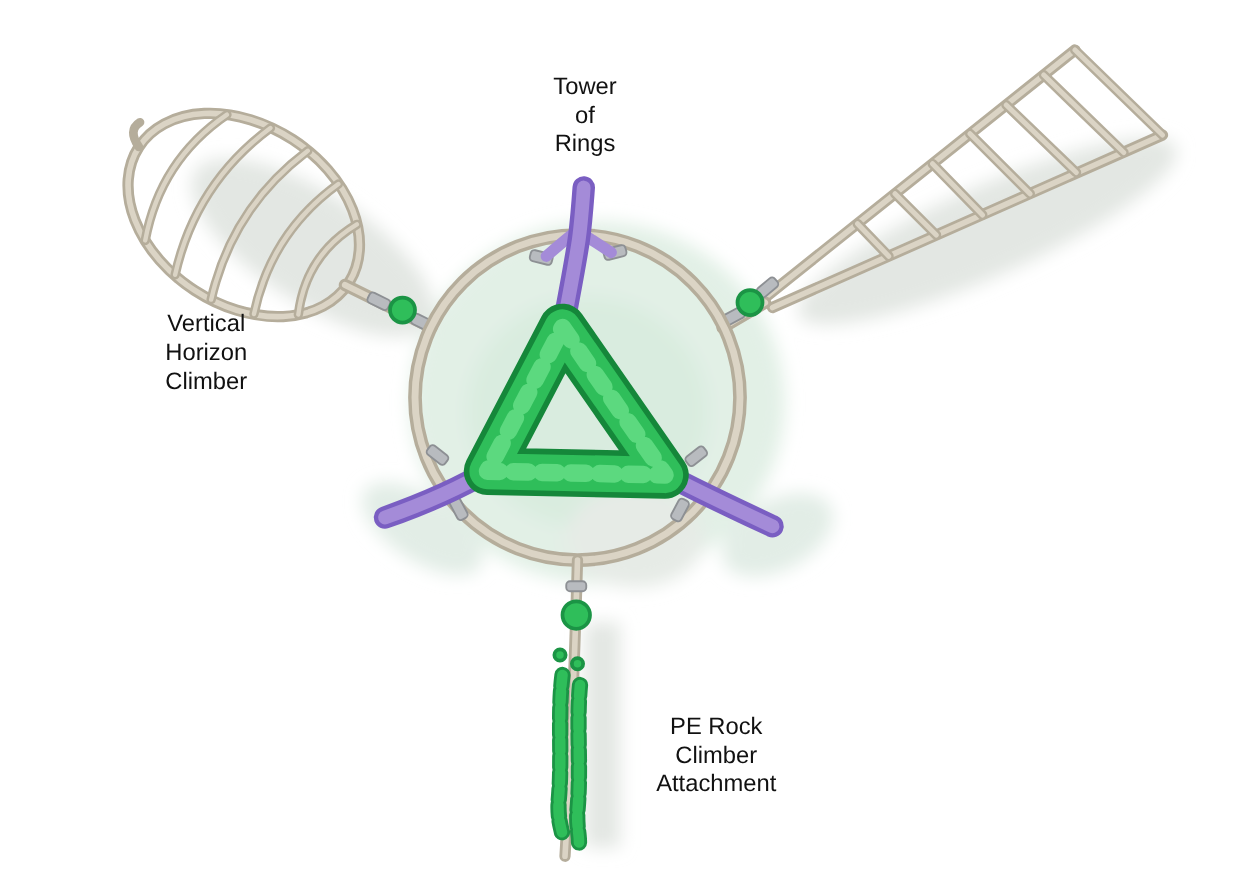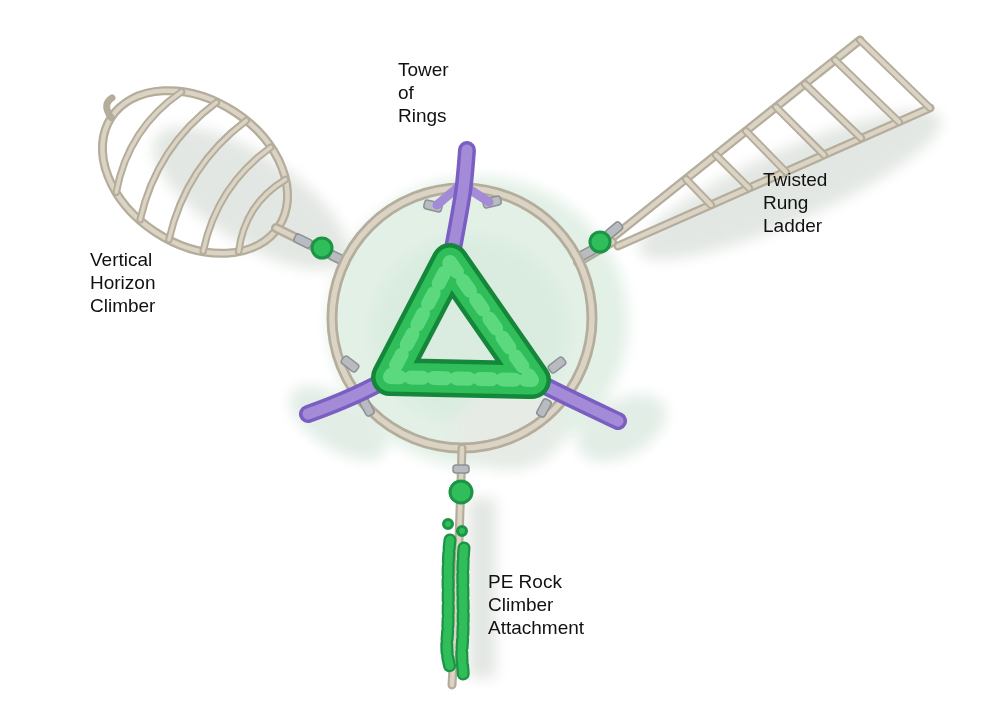--- a/index.html
+++ b/index.html
@@ -7,20 +7,21 @@
     position:relative;
     width:1000px;height:707px;
     background:#ffffff;
     font-family:"Liberation Sans", sans-serif;
     overflow:hidden;
   }
   .drawing{position:absolute;inset:0;}
   .label{
     position:absolute;
     white-space:pre-line;
+    text-align:center;
     font-size:19px;
     line-height:1.22;
     color:#111111;
   }
   
   .t1{stroke:var(--tan-dark);fill:none;stroke-linecap:round;}
   .t2{stroke:var(--tan);fill:none;stroke-linecap:round;}
   
   .p1{stroke:var(--purple-dark);fill:none;stroke-linecap:round;}
   .p2{stroke:var(--purple);fill:none;stroke-linecap:round;}
@@ -131,23 +132,20 @@
 
       <path d="M464 548 C461 580 465 614 462 648 C461 662 464 670 463 676" fill="none" stroke="var(--green-dark)" stroke-width="13" stroke-linecap="round" stroke-dasharray="9 4"></path>
       <path d="M464 548 C461 580 465 614 462 648 C461 662 464 670 463 676" fill="none" stroke="var(--green)" stroke-width="8.5" stroke-linecap="round" stroke-dasharray="9 4"></path>
     </g>
   </svg>
 
   <div class="label" style="left:398px;top:58px;width:140px;">Tower
 of
 Rings</div>
 
-  <div class="label" style="left:763px;top:168px;width:150px;">Twisted
-Rung
-Ladder</div>
 
   <div class="label" style="left:90px;top:248px;width:150px;">Vertical
 Horizon
 Climber</div>
 
   <div class="label" style="left:488px;top:550px;width:170px;margin-top:20px;">PE Rock
 Climber
 Attachment</div>
 
 </div>

